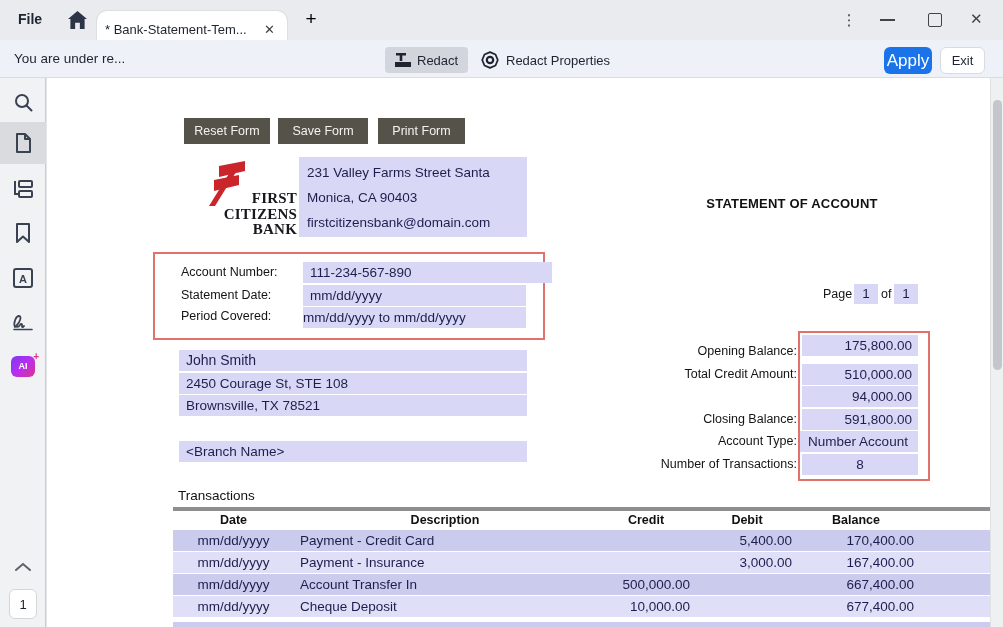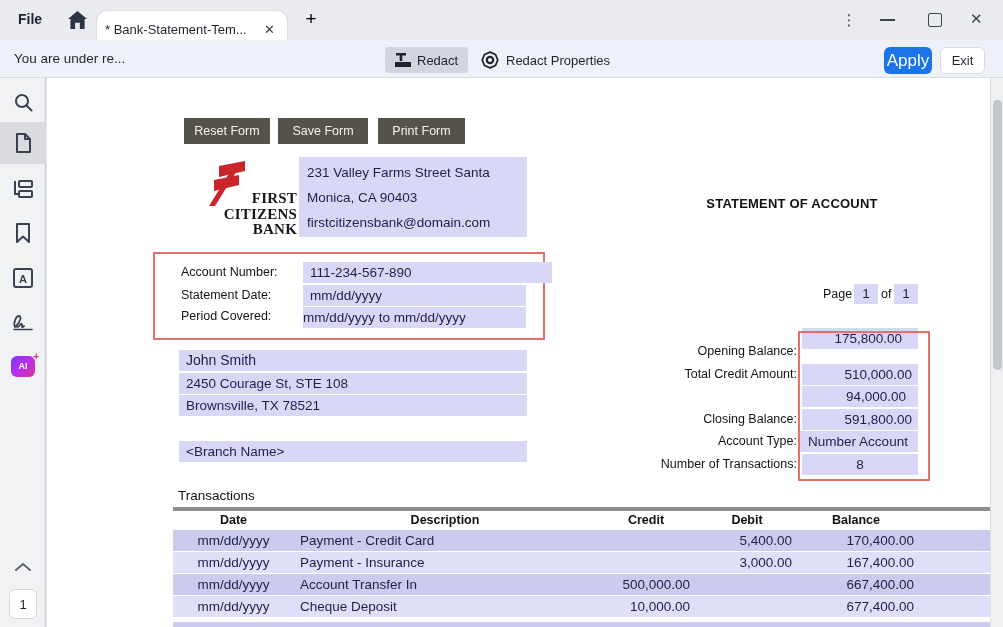--- a/index.html
+++ b/index.html
@@ -217,23 +217,23 @@
     <div class="lav" style="left:132px; top:295px; width:348px; height:21px; line-height:21px; padding-left:7px;">2450 Courage St, STE 108</div>
     <div class="lav" style="left:132px; top:317px; width:348px; height:21px; line-height:21px; padding-left:7px;">Brownsville, TX 78521</div>
     <div class="lav" style="left:132px; top:363px; width:348px; height:21px; line-height:21px; padding-left:7px;">&lt;Branch Name&gt;</div>
 
     <div class="sum-label" style="top:266px;">Opening Balance:</div>
     <div class="sum-label" style="top:289px;">Total Credit Amount:</div>
     <div class="sum-label" style="top:334px;">Closing Balance:</div>
     <div class="sum-label" style="top:356px;">Account Type:</div>
     <div class="sum-label" style="top:379px;">Number of Transactions:</div>
 
-    <div class="sum-box" style="top:250px; text-align:right; padding-right:16px;">175,800.00</div>
+    <div class="sum-box" style="top:257px; text-align:right; padding-right:6px;">175,800.00</div>
     <div class="sum-box" style="top:286px; text-align:right; padding-right:6px;">510,000.00</div>
-    <div class="sum-box" style="top:308px; text-align:right; padding-right:12px;">94,000.00</div>
+    <div class="sum-box" style="top:308px; text-align:right; padding-right:6px;">94,000.00</div>
     <div class="sum-box" style="top:331px; text-align:right; padding-right:6px;">591,800.00</div>
     <div class="sum-box" style="top:353px; left:751px; width:120px; text-align:center;">Number Account</div>
     <div class="sum-box" style="top:376px; text-align:center;">8</div>
 
     <div class="red-rect" style="left:751px; top:253px; width:132px; height:150px;"></div>
 
     <div class="tx-title">Transactions</div>
     <div class="tx-topbar"></div>
 
     <div class="tx-head" style="top:434px;">

